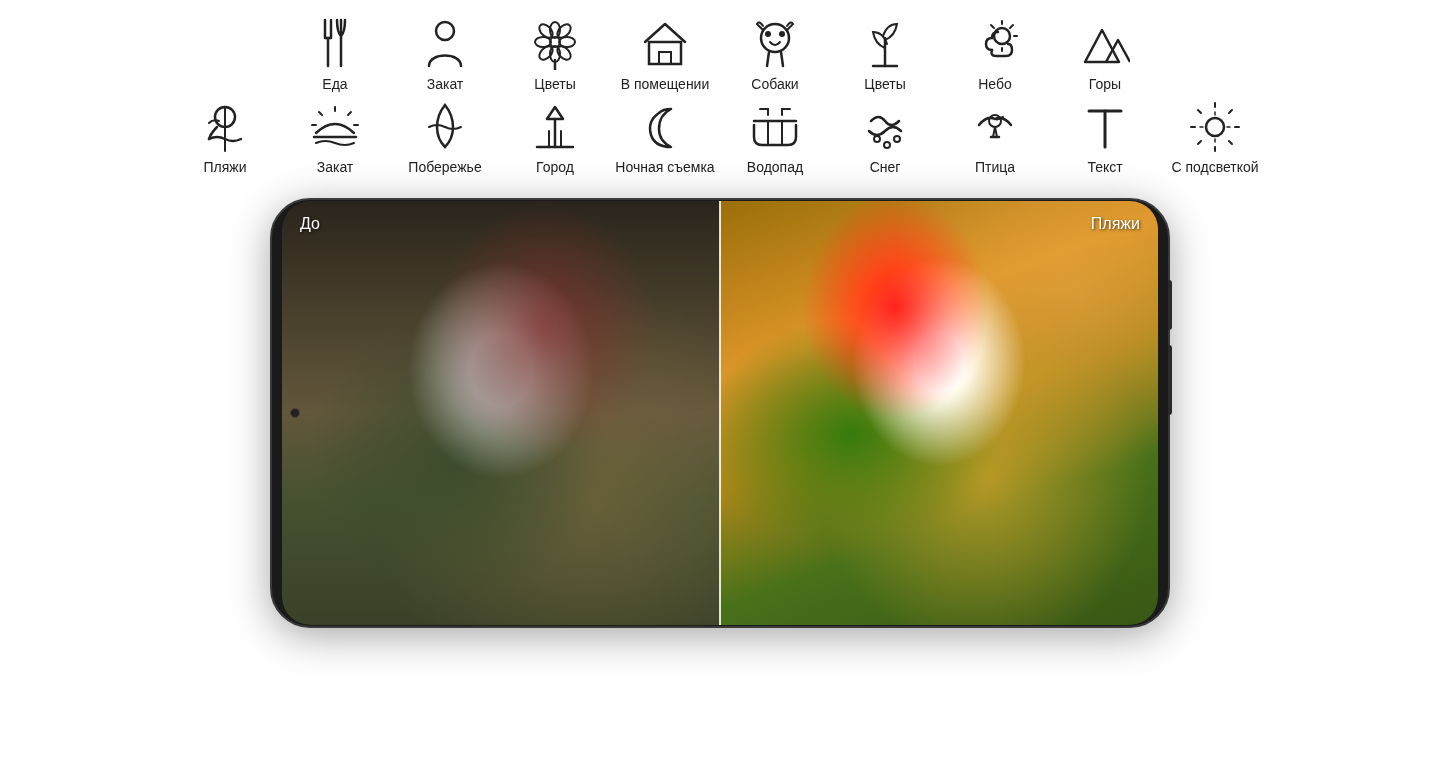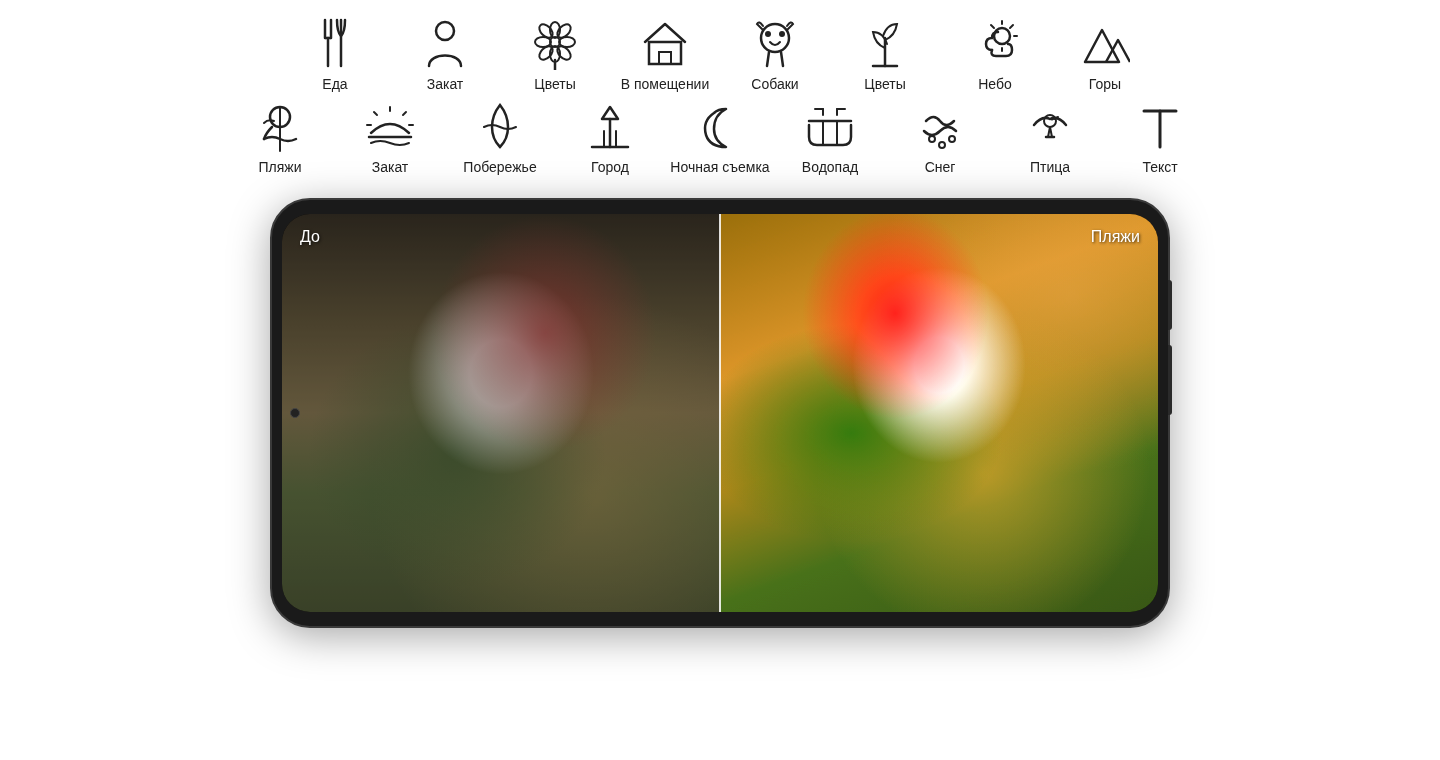--- a/index.html
+++ b/index.html
@@ -60,21 +60,21 @@
       justify-content: center;
       align-items: center;
       position: relative;
     }
 
     .phone-frame {
       width: 900px;
       height: 430px;
       background: #1a1a1a;
       border-radius: 40px;
-      padding: 14px 10px;
+      padding: 1px 10px;
       position: relative;
       box-shadow: 0 8px 40px rgba(0,0,0,0.35);
       border: 2px solid #3a3a3a;
     }
 
     .phone-screen {
       width: 100%;
       height: 100%;
       border-radius: 28px;
       overflow: hidden;
@@ -409,20 +409,41 @@
     <div class="icon-item">
       <div class="icon-svg">
         <svg width="44" height="52" viewBox="0 0 44 52" fill="none" xmlns="http://www.w3.org/2000/svg">
           <line x1="6" y1="10" x2="38" y2="10" stroke="#222" stroke-width="3" stroke-linecap="round"></line>
           <line x1="22" y1="10" x2="22" y2="46" stroke="#222" stroke-width="3" stroke-linecap="round"></line>
         </svg>
       </div>
       <span class="icon-label">Текст</span>
     </div>
 
+    <div class="icon-item">
+      <div class="icon-svg">
+        <svg width="50" height="52" viewBox="0 0 50 52" fill="none" xmlns="http://www.w3.org/2000/svg">
+          <circle cx="25" cy="26" r="9" stroke="#222" stroke-width="2.5" fill="none"></circle>
+          <line x1="25" y1="6" x2="25" y2="2" stroke="#222" stroke-width="2" stroke-linecap="round"></line>
+          <line x1="25" y1="46" x2="25" y2="50" stroke="#222" stroke-width="2" stroke-linecap="round"></line>
+          <line x1="45" y1="26" x2="49" y2="26" stroke="#222" stroke-width="2" stroke-linecap="round"></line>
+          <line x1="1" y1="26" x2="5" y2="26" stroke="#222" stroke-width="2" stroke-linecap="round"></line>
+          <line x1="39" y1="12" x2="42" y2="9" stroke="#222" stroke-width="2" stroke-linecap="round"></line>
+          <line x1="8" y1="43" x2="11" y2="40" stroke="#222" stroke-width="2" stroke-linecap="round"></line>
+          <line x1="39" y1="40" x2="42" y2="43" stroke="#222" stroke-width="2" stroke-linecap="round"></line>
+          <line x1="8" y1="9" x2="11" y2="12" stroke="#222" stroke-width="2" stroke-linecap="round"></line>
+
+          <line x1="25" y1="14" x2="25" y2="11" stroke="#222" stroke-width="1.5" stroke-linecap="round"></line>
+          <line x1="25" y1="38" x2="25" y2="41" stroke="#222" stroke-width="1.5" stroke-linecap="round"></line>
+          <line x1="37" y1="26" x2="40" y2="26" stroke="#222" stroke-width="1.5" stroke-linecap="round"></line>
+          <line x1="10" y1="26" x2="13" y2="26" stroke="#222" stroke-width="1.5" stroke-linecap="round"></line>
+        </svg>
+      </div>
+      <span class="icon-label">С подсветкой</span>
+    </div>
 
   </div>
 </div>
 
 <div class="phone-wrapper">
   <div class="phone-frame">
     <div class="side-button-right"></div>
     <div class="side-button-right2"></div>
     <div class="phone-screen">
       <div class="camera-hole"></div>

